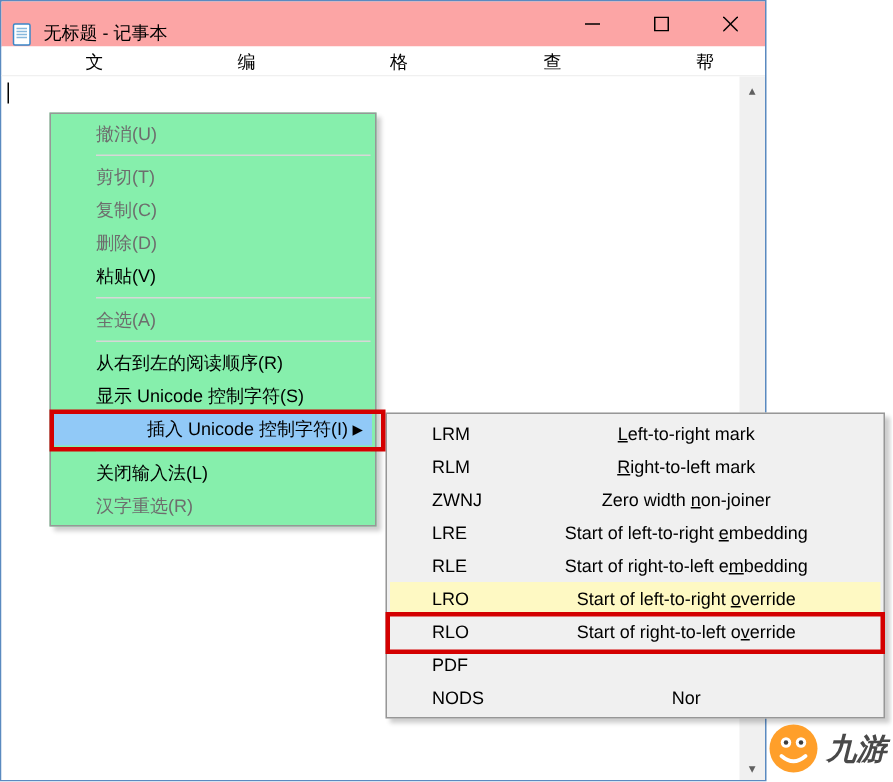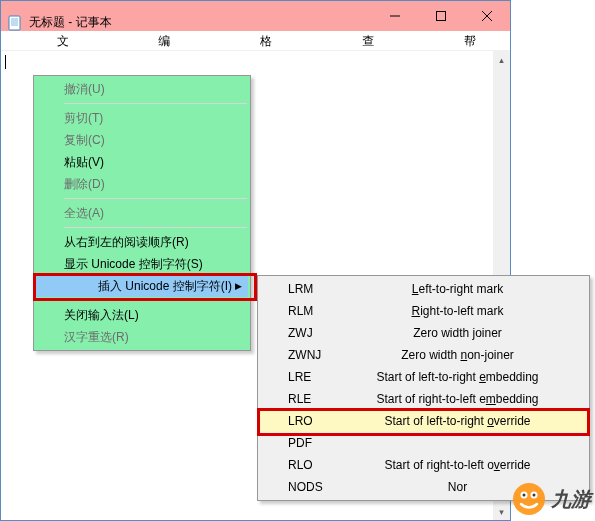--- a/index.html
+++ b/index.html
@@ -89,22 +89,22 @@
     <div style="flex:1"></div>
     <div class="scroll-arrow">▾</div>
   </div>
 </div>
 
 <div class="context-menu">
   <div class="cm-item disabled">撤消(U)</div>
   <div class="cm-sep"></div>
   <div class="cm-item disabled">剪切(T)</div>
   <div class="cm-item disabled">复制(C)</div>
+  <div class="cm-item disabled">删除(D)</div>
   <div class="cm-item">粘贴(V)</div>
-  <div class="cm-item disabled">删除(D)</div>
   <div class="cm-sep"></div>
   <div class="cm-item disabled">全选(A)</div>
   <div class="cm-sep"></div>
   <div class="cm-item">从右到左的阅读顺序(R)</div>
   <div class="cm-item">显示 Unicode 控制字符(S)</div>
   <div class="cm-item highlight">
     <span>插入 Unicode 控制字符(I)</span>
     <span class="cm-arrow">▶</span>
   </div>
   <div class="cm-sep"></div>
@@ -117,46 +117,42 @@
 <div class="submenu" id="submenu">
     <div class="sm-item">
       <span class="sm-code">LRM</span>
       <span class="sm-desc"><u>L</u>eft-to-right mark</span>
     </div>
     <div class="sm-item">
       <span class="sm-code">RLM</span>
       <span class="sm-desc"><u>R</u>ight-to-left mark</span>
     </div>
     <div class="sm-item">
-      <span class="sm-code">ZWJ</span>
-      <span class="sm-desc">Zero width <u>j</u>oiner</span>
-    </div>
-    <div class="sm-item">
       <span class="sm-code">ZWNJ</span>
       <span class="sm-desc">Zero width <u>n</u>on-joiner</span>
     </div>
     <div class="sm-item">
       <span class="sm-code">LRE</span>
       <span class="sm-desc">Start of left-to-right <u>e</u>mbedding</span>
     </div>
     <div class="sm-item">
       <span class="sm-code">RLE</span>
       <span class="sm-desc">Start of right-to-left e<u>m</u>bedding</span>
     </div>
     <div class="sm-item highlight">
       <span class="sm-code">LRO</span>
       <span class="sm-desc">Start of left-to-right <u>o</u>verride</span>
     </div>
     <div class="sm-item">
+      <span class="sm-code">RLO</span>
+      <span class="sm-desc">Start of right-to-left o<u>v</u>erride</span>
+    </div>
+    <div class="sm-item">
       <span class="sm-code">PDF</span>
       <span class="sm-desc"></span>
-    </div>
-    <div class="sm-item">
-      <span class="sm-code">RLO</span>
-      <span class="sm-desc">Start of right-to-left o<u>v</u>erride</span>
     </div>
     <div class="sm-item">
       <span class="sm-code">NODS</span>
       <span class="sm-desc">Nor</span>
     </div>
   </div>
 
 <div class="red-box-2"></div>
 
 <div class="watermark">

